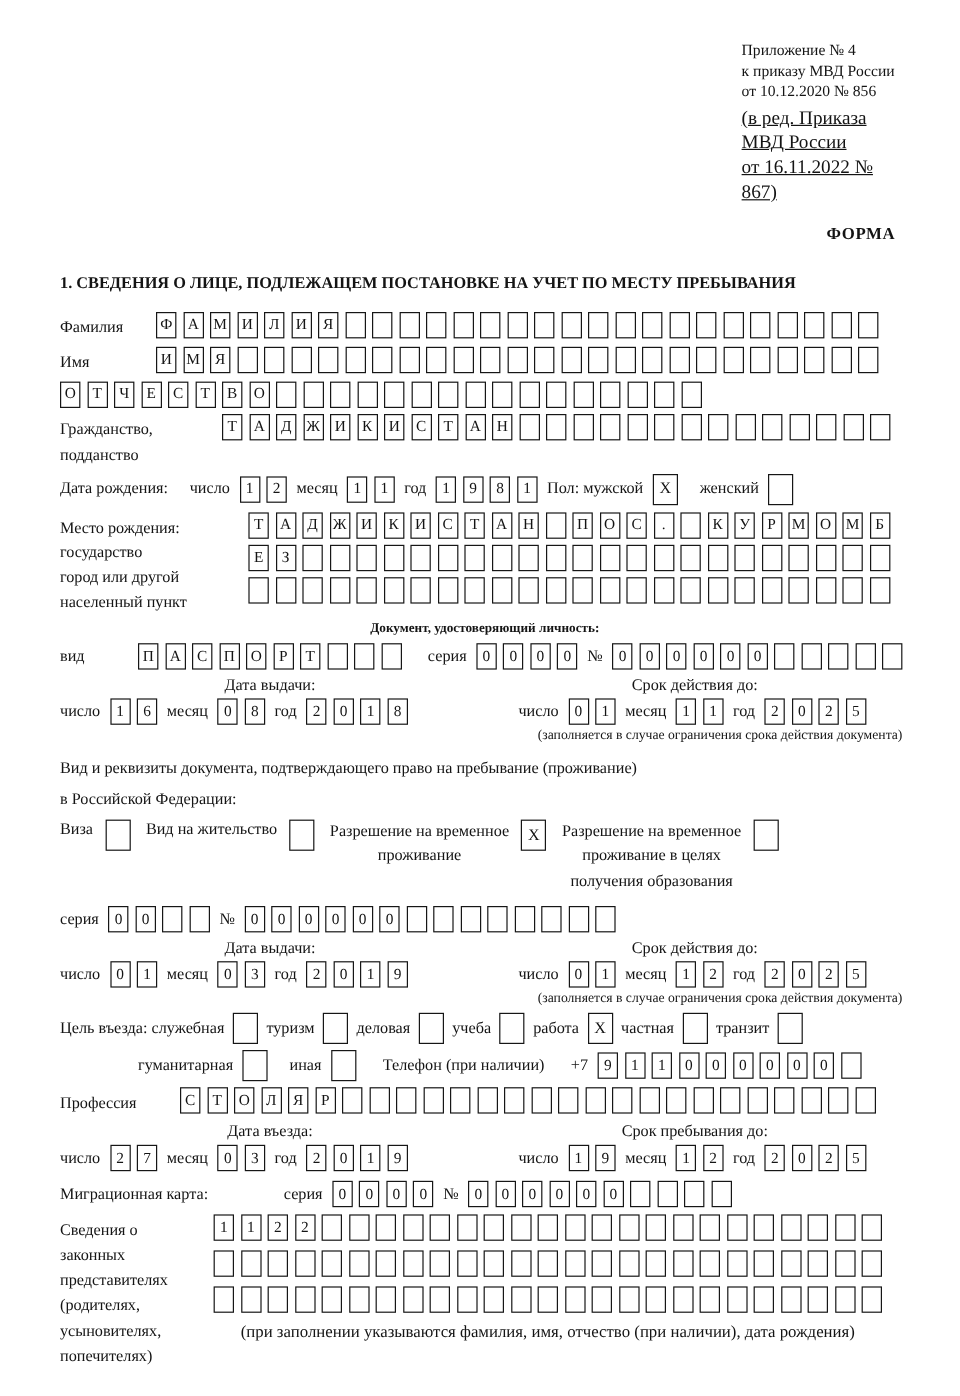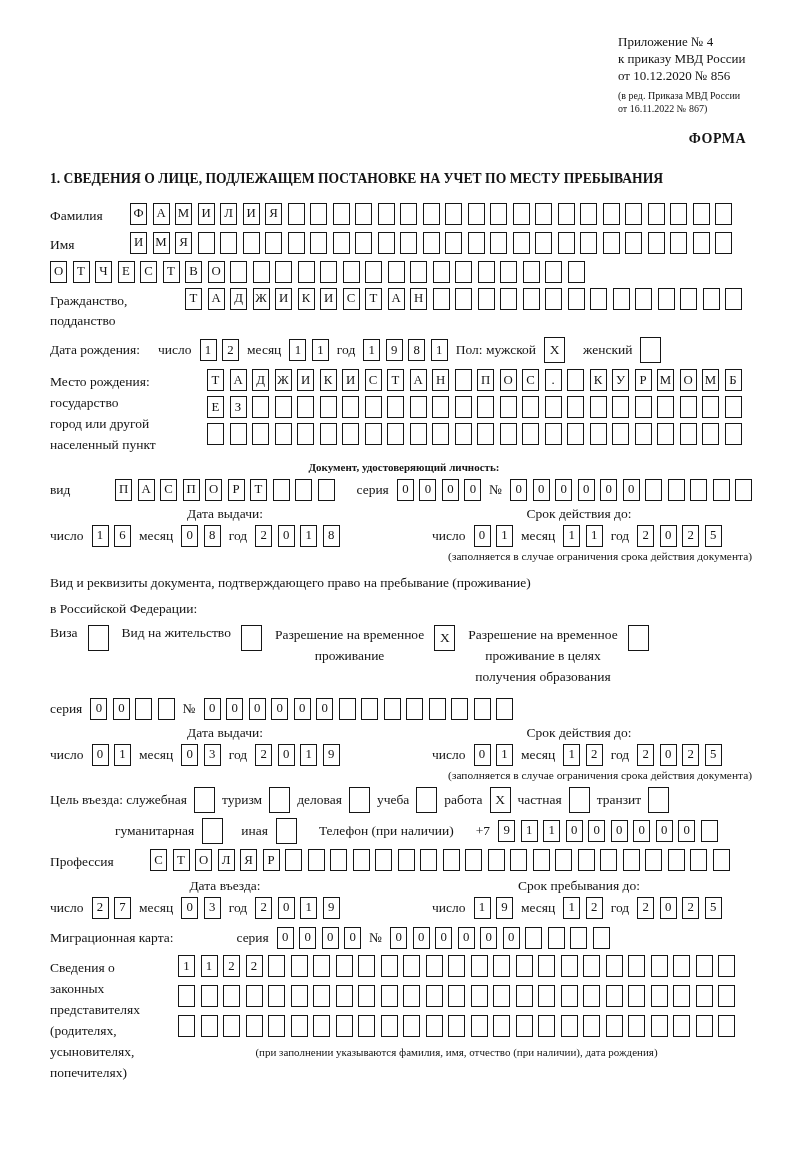--- a/index.html
+++ b/index.html
@@ -2,21 +2,21 @@
 <html><head>
 <meta charset="utf-8">
 <style>
   html,body{margin:0;padding:0;background:#ffffff;}
   body{width:800px;height:1163px;overflow:hidden;color:#141414;
        font-family:"Liberation Serif","DejaVu Serif",serif;font-size:13.5px;}
   .page{box-sizing:border-box;width:800px;height:1163px;padding:34px 42px 0 50px;}
 
   
   .refblock{margin-left:568px;line-height:1.3;font-size:13px;}
-  .refsmall{margin-top:4px;font-size:10px;line-height:1.3;}
+  .refsmall{margin-top:4px;font-size:16px;line-height:1.3;text-decoration:underline;}
   .forma{font-weight:bold;text-align:right;padding-right:12px;margin-top:16px;font-size:14px;letter-spacing:.5px;}
 
   .title{text-align:center;font-weight:bold;font-size:14px;line-height:1.6;margin-top:12px;letter-spacing:.2px;}
   .tline{display:inline-block;width:55px;border-bottom:2px solid #141414;height:.85em;margin-left:10px;}
   .section{font-weight:bold;font-size:13.6px;margin-top:24px;margin-bottom:16px;}
 
   
   .frow{display:flex;align-items:flex-start;margin-bottom:5px;}
   .flabel{flex:0 0 auto;padding-top:3px;line-height:1.55;}
   .w80{width:80px;}  .w100{width:100px;} .w128{width:128px;}
@@ -40,21 +40,21 @@
   .fineprint{font-size:11.4px;text-align:right;padding-right:6px;margin-top:3px;}
 
   .ptext{margin-top:8px;line-height:1.9;margin-bottom:4px;}
 
   .visarow{gap:13px;margin-top:4px;margin-bottom:10px;}
   .checkitem{display:flex;align-items:flex-start;gap:10px;}
   .clabel{text-align:center;line-height:1.55;}
   .purpose{gap:7px;}
   .indent65{margin-left:65px;}
 
-  .reprnote{font-size:11px;margin-top:9px;text-align:center;}
+  .reprnote{font-size:14px;margin-top:9px;text-align:center;}
 </style>
 </head>
 <body>
 
 <div class="page">
 
   <div class="refblock">
     <div>Приложение № 4</div>
     <div>к приказу МВД России</div>
     <div>от 10.12.2020 № 856</div>

